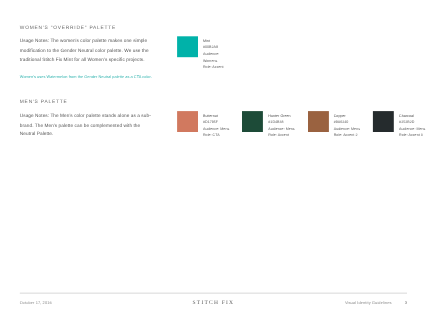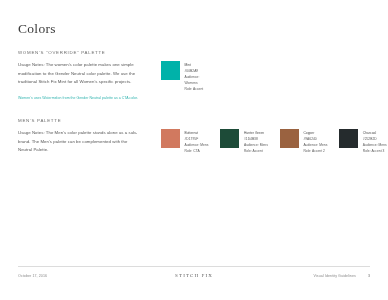--- a/index.html
+++ b/index.html
@@ -131,21 +131,20 @@
   .footer-right .page-num {
     margin-left: 12px;
     color: #6e6e6e;
   }
 </style>
 </head>
 <body>
 
 <div class="page">
 
-  <h1 class="page-title">Colors</h1>
 
   <div class="section">
     <div class="section-heading">WOMEN'S "OVERRIDE" PALETTE</div>
     <div class="section-body">
       <div class="notes-col">
         <p class="usage-notes">Usage Notes: The women's color palette makes one simple modification to the Gender Neutral color palette. We use the traditional Stitch Fix Mint for all Women's specific projects.</p>
         <a class="cta-link" href="#">Women's uses Watermelon from the Gender Neutral palette as a CTA color.</a>
       </div>
       <div class="swatch-row">
         <div class="swatch-group">

